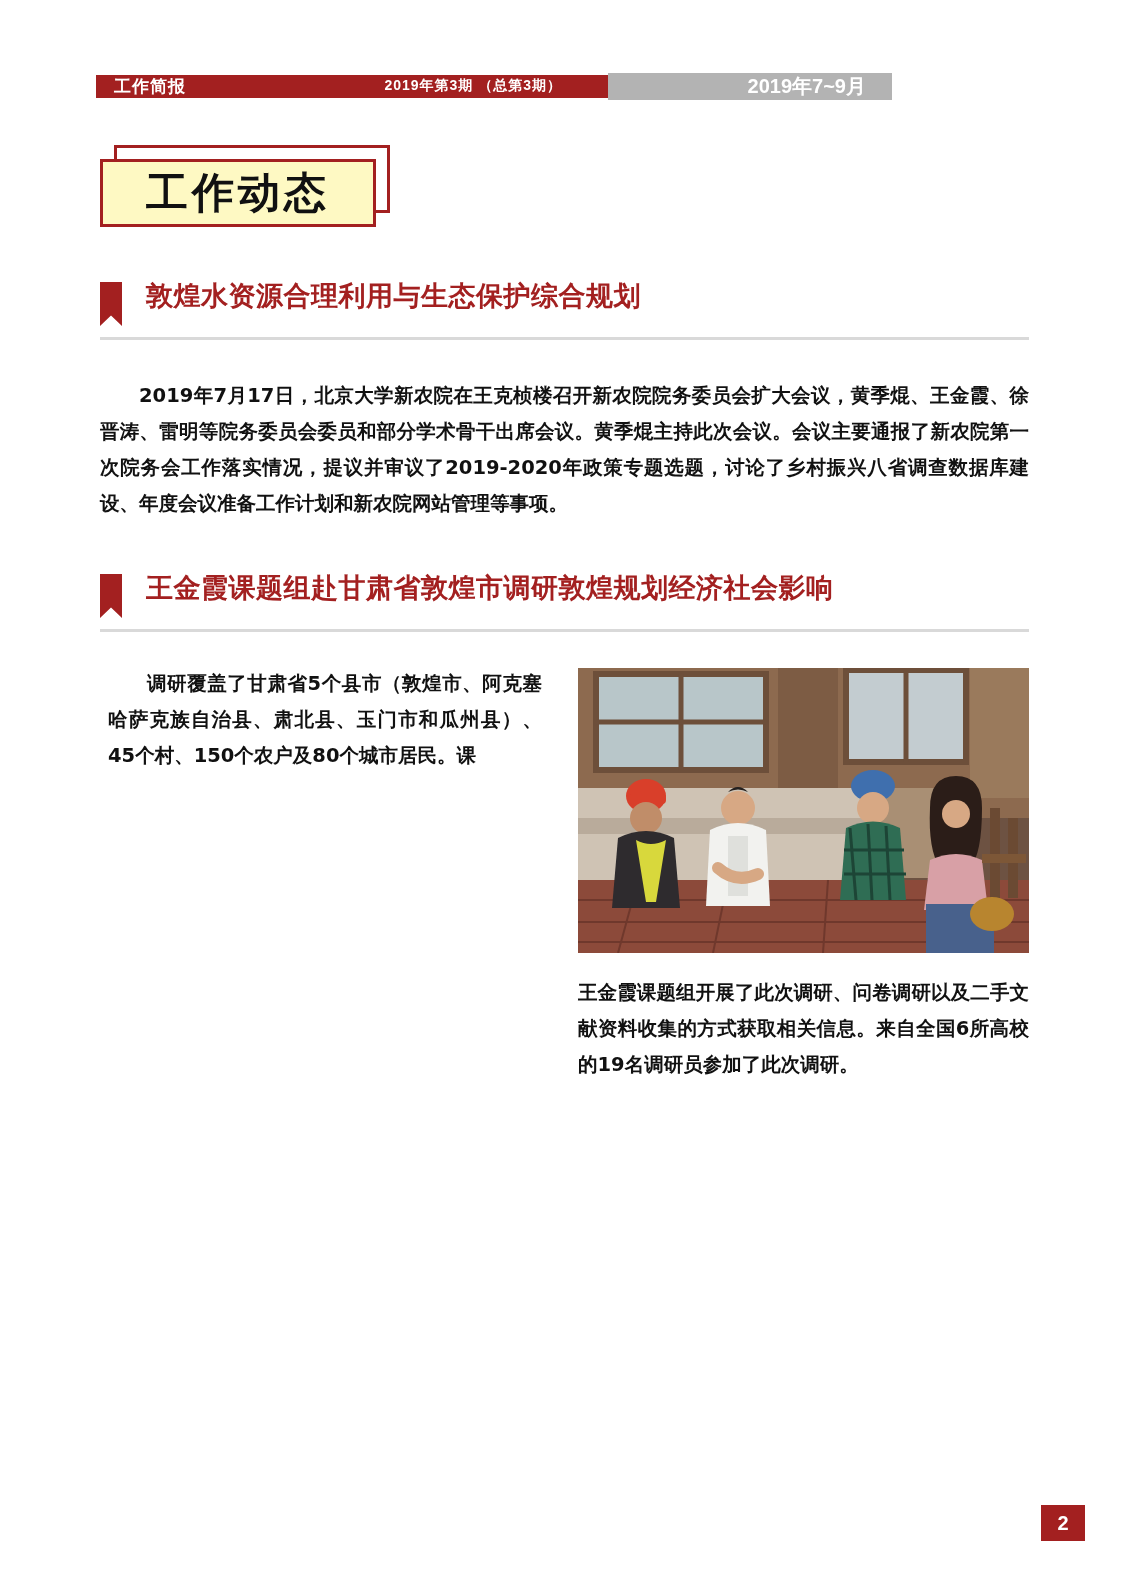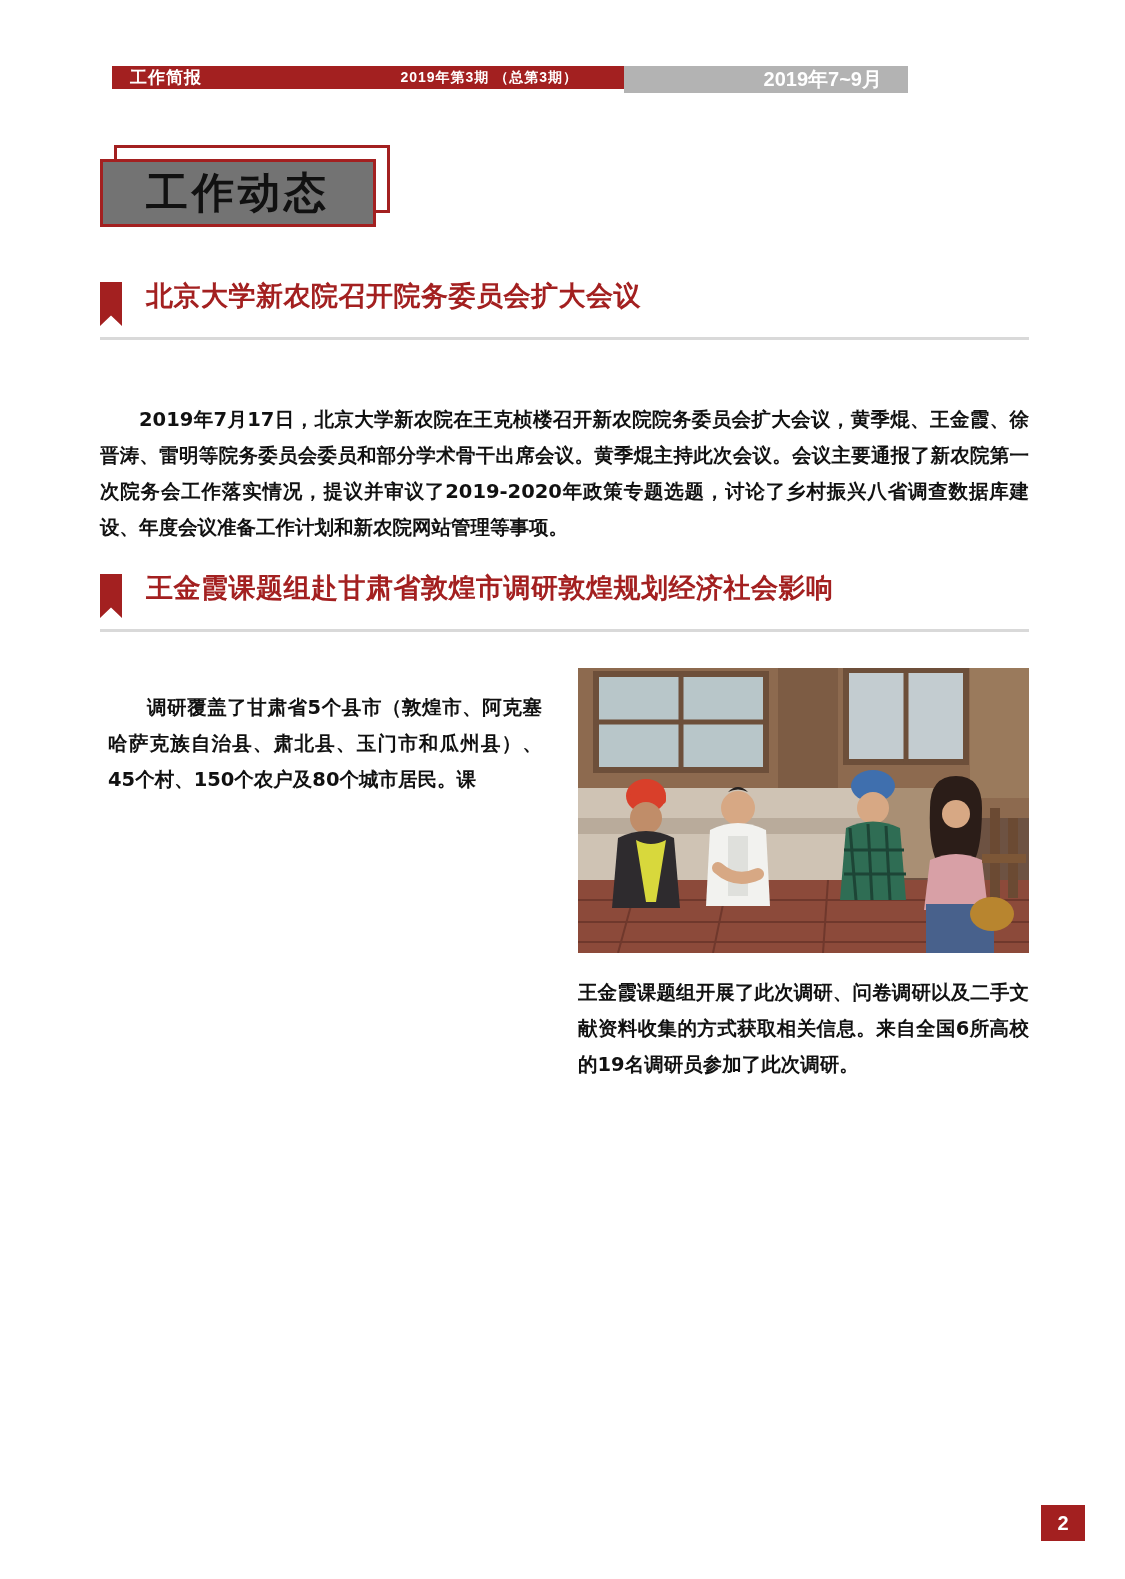--- a/index.html
+++ b/index.html
@@ -18,22 +18,21 @@
   }
 
   
   .header {
     position: absolute;
     top: 66px;
     left: 96px;
     width: 796px;
     height: 40px;
     display: flex;
-    align-items: flex-start;
-    margin-left: 16px;
+    align-items: center;
   }
   .header-left {
     background: #a32020;
     color: #ffffff;
     width: 512px;
     display: flex;
     align-items: center;
     padding-left: 18px;
     box-sizing: border-box;
     font-size: 17px;
@@ -78,21 +77,21 @@
     box-sizing: border-box;
   }
   .banner-box {
     position: absolute;
     top: 14px;
     left: 0;
     width: 276px;
     height: 68px;
     border: 3px solid #a32020;
     box-sizing: border-box;
-    background: #737373;
+    background: #fef9c3;
     display: flex;
     align-items: center;
     justify-content: center;
   }
   .banner-box span {
     font-size: 42px;
     font-weight: bold;
     letter-spacing: 4px;
     color: #111111;
     font-family: "DejaVu Sans", "Liberation Sans", sans-serif;
@@ -140,21 +139,21 @@
   
   .para {
     font-size: 19.5px;
     line-height: 36px;
     color: #111111;
     text-align: justify;
     text-justify: inter-ideograph;
     font-family: "DejaVu Sans", "Liberation Sans", sans-serif;
     font-weight: bold;
   }
-  .indent { text-indent: 2em; margin-top: 24px; }
+  .indent { text-indent: 2em; }
 
   #para-1 {
     position: absolute;
     top: 378px;
     left: 100px;
     width: 929px;
   }
 
   
   .col-left {
@@ -214,21 +213,21 @@
 
 <div class="banner">
   <div class="banner-outline"></div>
   <div class="banner-box">
     <span>工作动态</span>
   </div>
 </div>
 
 <div class="article-heading" id="heading-1">
   <div class="flag"></div>
-  <div class="htext">北京大学新农院召开院务委员会扩大会议</div>
+  <div class="htext">敦煌水资源合理利用与生态保护综合规划</div>
   <div class="rule"></div>
 </div>
 
 <div class="para indent" id="para-1">2019年7月17日，北京大学新农院在王克桢楼召开新农院院务委员会扩大会议，黄季焜、王金霞、徐晋涛、雷明等院务委员会委员和部分学术骨干出席会议。黄季焜主持此次会议。会议主要通报了新农院第一次院务会工作落实情况，提议并审议了2019-2020年政策专题选题，讨论了乡村振兴八省调查数据库建设、年度会议准备工作计划和新农院网站管理等事项。</div>
 
 <div class="article-heading" id="heading-2">
   <div class="flag"></div>
   <div class="htext">王金霞课题组赴甘肃省敦煌市调研敦煌规划经济社会影响</div>
   <div class="rule"></div>
 </div>

